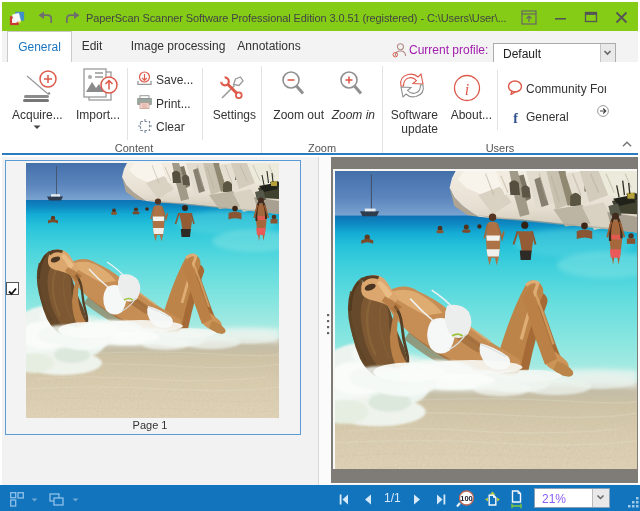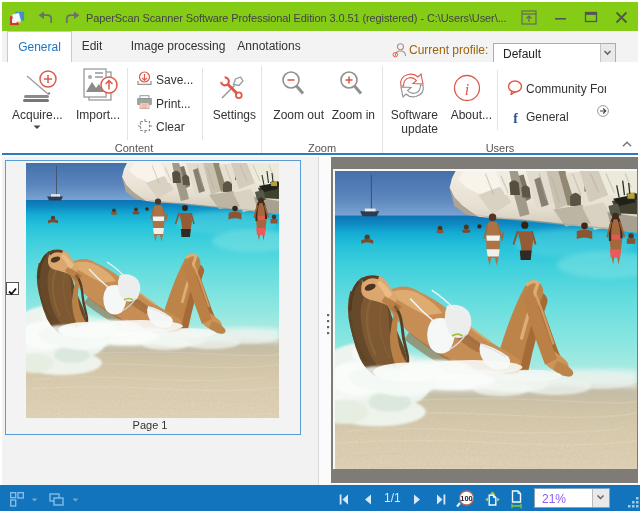--- a/index.html
+++ b/index.html
@@ -14,21 +14,21 @@
 #titlebar { position:absolute; left:2px; top:2px; width:636px; height:29px; background:#84cc16; }
 #title-text { position:absolute; left:84px; top:10px; font-size:11px; letter-spacing:-0.1px; color:#444; white-space:nowrap; }
 
 
 #tabrow { position:absolute; left:2px; top:31px; width:636px; height:31px; background:#f3f3f3; }
 .tab { position:absolute; top:0; height:31px; line-height:31px; font-size:12px; color:#333; text-align:center; }
 #tab-general { left:5px; width:65px; background:#fff; border:1px solid #cacaca; border-bottom:none; color:#1b76c0; }
 #tab-edit { left:68px; width:44px; }
 #tab-ip { left:126px; width:100px; }
 #tab-ann { left:228px; width:78px; }
-#profile-label { position:absolute; top:12px; font-size:12px; color:#a16207; white-space:nowrap;}
+#profile-label { position:absolute; top:12px; font-size:12px; color:#a21caf; white-space:nowrap;}
 #combo { position:absolute; left:491px; top:12px; width:123px; height:21px; background:#fff; border:1px solid #ababab; }
 #combo .txt { position:absolute; left:9px; top:3px; font-size:12px; color:#222; }
 #combo .btn { position:absolute; right:0; top:0; width:15px; height:19px; background:#e9e9e9; border-left:1px solid #c5c5c5; }
 
 
 #ribbon { position:absolute; left:2px; top:62px; width:636px; height:93px; background:#fff; border-bottom:2px solid #2b7bbf; }
 .rlabel { position:absolute; top:80px; font-size:11px; color:#555; text-align:center; }
 .vsep { position:absolute; width:1px; background:#e3e3e3; }
 .btn-label { position:absolute; font-size:12px; color:#333; text-align:right; white-space:nowrap; }
 
@@ -185,21 +185,21 @@
       <line x1="7.5" y1="10" x2="14.5" y2="10" stroke="#dd5a4b" stroke-width="1.6"></line>
     </svg>
     <div class="btn-label" style="left:268px; top:46px; width:54px;">Zoom out</div>
 
     <svg class="abs" style="left:336px; top:8px" width="26" height="28" viewBox="0 0 26 28">
       <circle cx="11" cy="10" r="8" fill="none" stroke="#8f8f8f" stroke-width="1.6"></circle>
       <line x1="16.5" y1="16" x2="23" y2="23.5" stroke="#8f8f8f" stroke-width="3"></line>
       <line x1="7.5" y1="10" x2="14.5" y2="10" stroke="#dd5a4b" stroke-width="1.6"></line>
       <line x1="11" y1="6.5" x2="11" y2="13.5" stroke="#dd5a4b" stroke-width="1.6"></line>
     </svg>
-    <div class="btn-label" style="left:325px; top:46px; width:48px;">Zoom in</div>
+    <div class="btn-label" style="left:325px; top:46px; width:48px;font-style:italic;">Zoom in</div>
 
     <svg class="abs" style="left:395px; top:9px" width="30" height="30" viewBox="0 0 30 30">
       <path d="M4 15 Q2 6 11 3.5 Q17 2 21 6 L24 3 L26 13 L16 12.5 L19.5 9.5 Q16 5.5 11.5 7 Q6.5 8.5 6.5 15 Z" fill="#fff" stroke="#dd5a4b" stroke-width="1.1"></path>
       <path d="M26 14 Q28 23 19 25.5 Q13 27 9 23 L6 26 L4 16 L14 16.5 L10.5 19.5 Q14 23.5 18.5 22 Q23.5 20.5 23.5 14 Z" fill="#fff" stroke="#8f8f8f" stroke-width="1.1"></path>
     </svg>
     <div class="btn-label" style="left:384px; top:46px; width:52px;">Software<br>update</div>
 
     <svg class="abs" style="left:451px; top:12px" width="28" height="28" viewBox="0 0 28 28">
       <circle cx="14" cy="14" r="12.5" fill="none" stroke="#dd5a4b" stroke-width="1.3"></circle>
       <text x="14" y="21" font-size="16" font-family="Liberation Serif, serif" font-style="italic" fill="#dd5a4b" text-anchor="middle">i</text>

